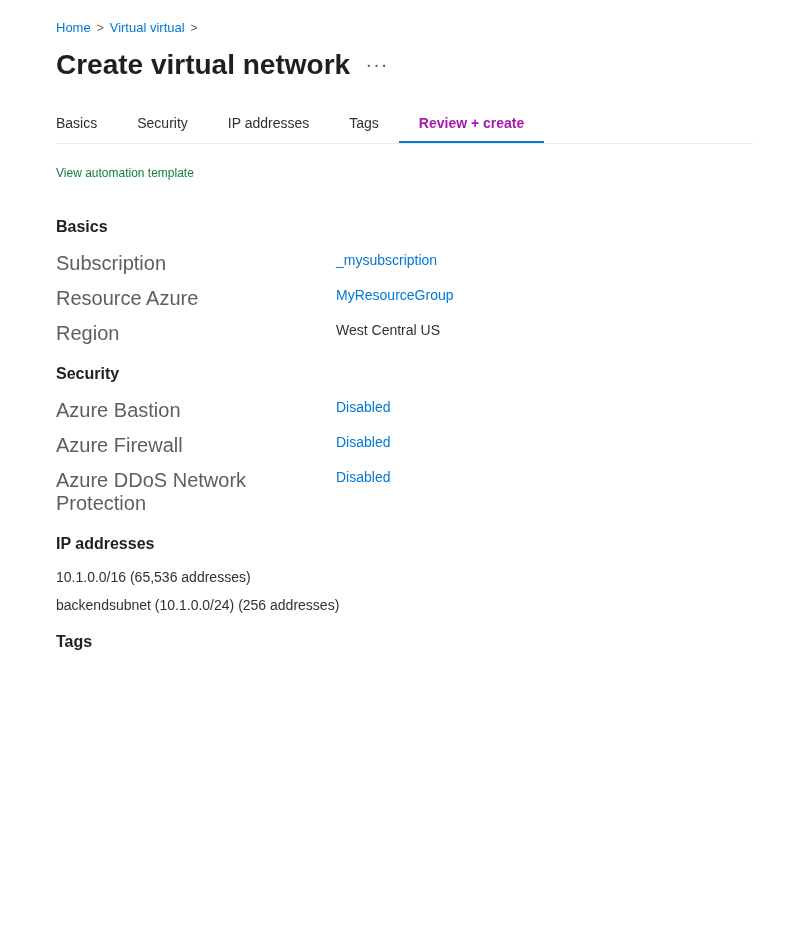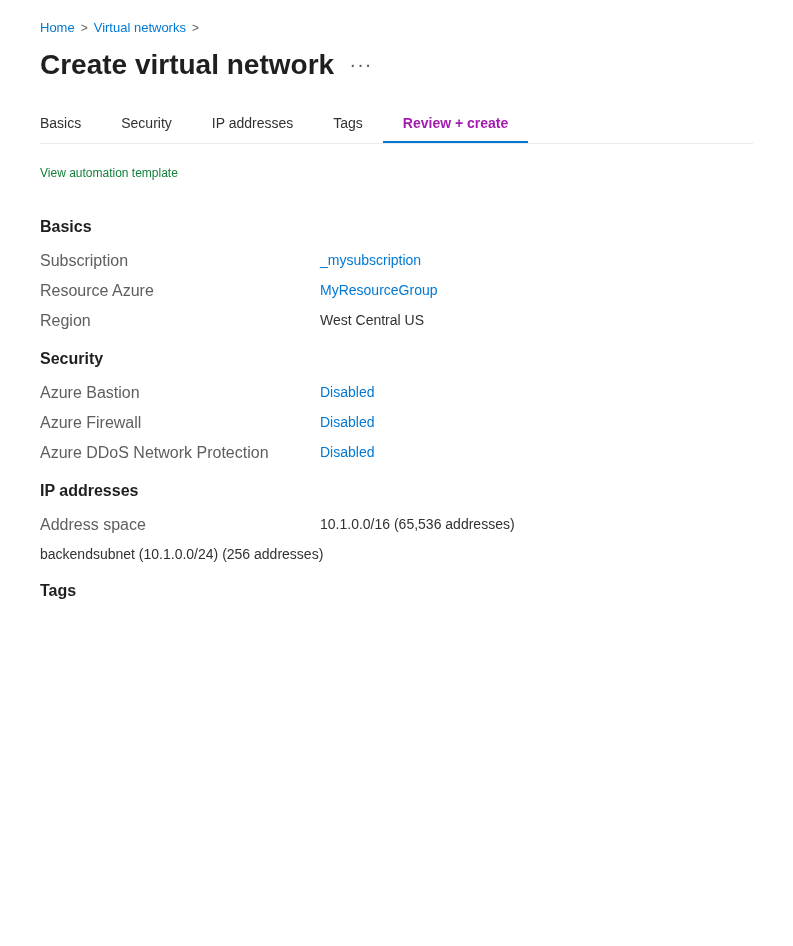--- a/index.html
+++ b/index.html
@@ -11,21 +11,21 @@
     body {
       font-family: 'Segoe UI', -apple-system, BlinkMacSystemFont, sans-serif;
       background: #fff;
       color: #323130;
       font-size: 14px;
       width: 793px;
       min-height: 946px;
     }
 
     .page-container {
-      padding: 20px 40px 40px 40px;
+      padding: 20px 40px 40px 56px;
       max-width: 793px;
     }
 
     .breadcrumb {
       display: flex;
       align-items: center;
       gap: 6px;
       margin-bottom: 14px;
       font-size: 13px;
     }
@@ -113,21 +113,21 @@
       display: flex;
       align-items: flex-start;
       margin-bottom: 12px;
       padding: 0;
     }
 
     .field-label {
       width: 280px;
       min-width: 280px;
       color: #605e5c;
-      font-size: 16px;
+      font-size: 20px;
     }
 
     .field-value {
       color: #0078d4;
       font-size: 14px;
       text-align: center;
     }
 
     .field-value.neutral {
       color: #323130;
@@ -144,21 +144,21 @@
   </style>
 </head>
 <body>
 
 <div class="page-container">
 
   
   <div class="breadcrumb">
     <a class="breadcrumb-link">Home</a>
     <span class="breadcrumb-separator">&gt;</span>
-    <a class="breadcrumb-link">Virtual networks</a>
+    <a class="breadcrumb-link">Virtual virtual</a>
     <span class="breadcrumb-separator">&gt;</span>
   </div>
 
   
   <div class="page-title-row">
     <h1 class="page-title">Create virtual network</h1>
     <button class="ellipsis-btn">...</button>
   </div>
 
   
@@ -212,21 +212,20 @@
       <span class="field-label">Azure DDoS Network Protection</span>
       <span class="field-value disabled">Disabled</span>
     </div>
   </div>
 
   
   <div class="section-divider">
     <div class="section-title">IP addresses</div>
 
     <div class="field-row">
-      <span class="field-label">Address space</span>
       <span class="field-value neutral">10.1.0.0/16 (65,536 addresses)</span>
     </div>
 
     <div class="field-row">
       <span class="field-value neutral">backendsubnet (10.1.0.0/24) (256 addresses)</span>
     </div>
   </div>
 
   
   <div class="section-divider">

